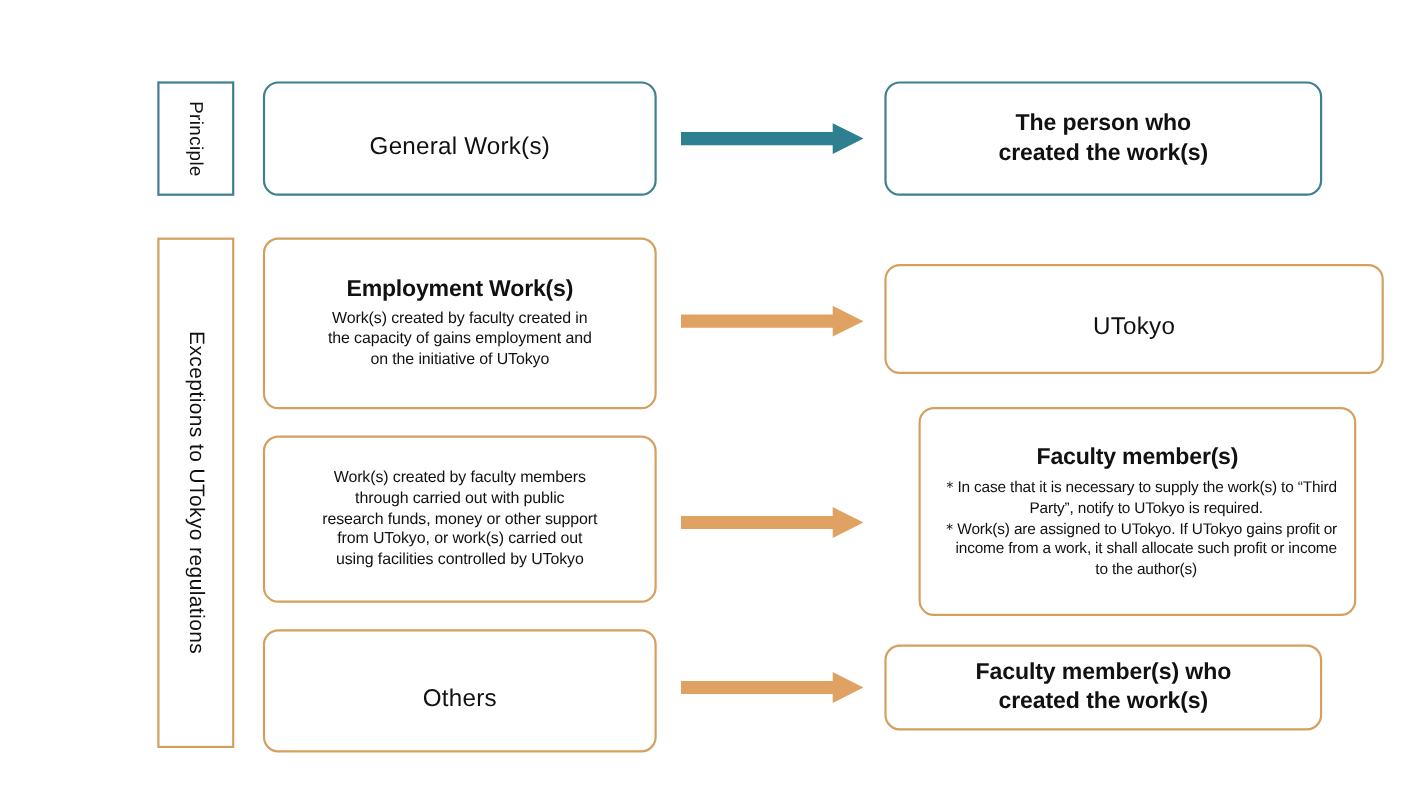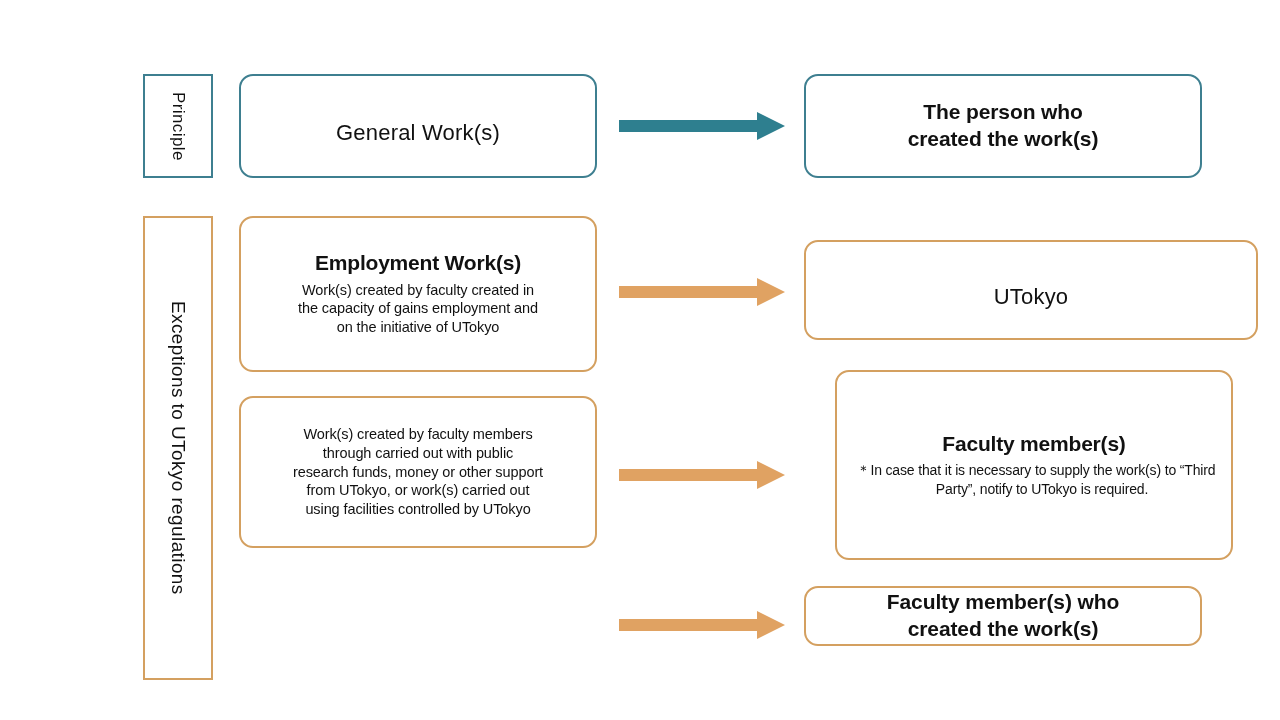--- a/index.html
+++ b/index.html
@@ -118,21 +118,21 @@
   
   #box-general      { left: 239px; top: 74px;  width: 358px; height: 104px; }
   #box-employment   { left: 239px; top: 216px; width: 358px; height: 156px; }
   #box-emp-related  { left: 239px; top: 396px; width: 358px; height: 152px; }
   #box-others       { left: 239px; top: 572px; width: 358px; height: 112px; }
 
   
   #box-person       { left: 804px; top: 74px;  width: 398px; height: 104px; }
   #box-utokyo       { left: 804px; top: 240px; width: 454px; height: 100px; }
   #box-faculty      { left: 835px; top: 370px; width: 398px; height: 190px; padding: 8px 12px; }
-  #box-faculty-who  { left: 804px; top: 586px; width: 398px; height: 60px; }
+  #box-faculty-who  { left: 804px; top: 586px; width: 398px; height: 78px; }
 
   
   .arrow {
     position: absolute;
     width: 166px;
     height: 34px;
   }
   #arrow-1 { left: 619px; top: 109px; }
   #arrow-2 { left: 619px; top: 275px; }
   #arrow-3 { left: 619px; top: 458px; }
@@ -188,23 +188,27 @@
   </div>
 
   <svg id="arrow-3" class="arrow" viewBox="0 0 166 34">
     <polygon points="0,11 138,11 138,3 166,17 138,31 138,23 0,23" fill="#E0A262"></polygon>
   </svg>
 
   <div id="box-faculty" class="rbox orange">
     <div class="heading">Faculty member(s)</div>
     <div class="notes">
       <span class="note">＊In case that it is necessary to supply the work(s) to “Third Party”, notify to UTokyo is required.</span>
+      <span class="note">＊Work(s) are assigned to UTokyo. If UTokyo gains profit or income from a work, it shall allocate such profit or income to the author(s)</span>
     </div>
   </div>
 
+  <div id="box-others" class="rbox orange">
+    <div class="plain">Others</div>
+  </div>
 
   <svg id="arrow-4" class="arrow" viewBox="0 0 166 34">
     <polygon points="0,11 138,11 138,3 166,17 138,31 138,23 0,23" fill="#E0A262"></polygon>
   </svg>
 
   <div id="box-faculty-who" class="rbox orange">
     <div class="big2">Faculty member(s) who</div>
     <div class="big2">created the work(s)</div>
   </div>
 

